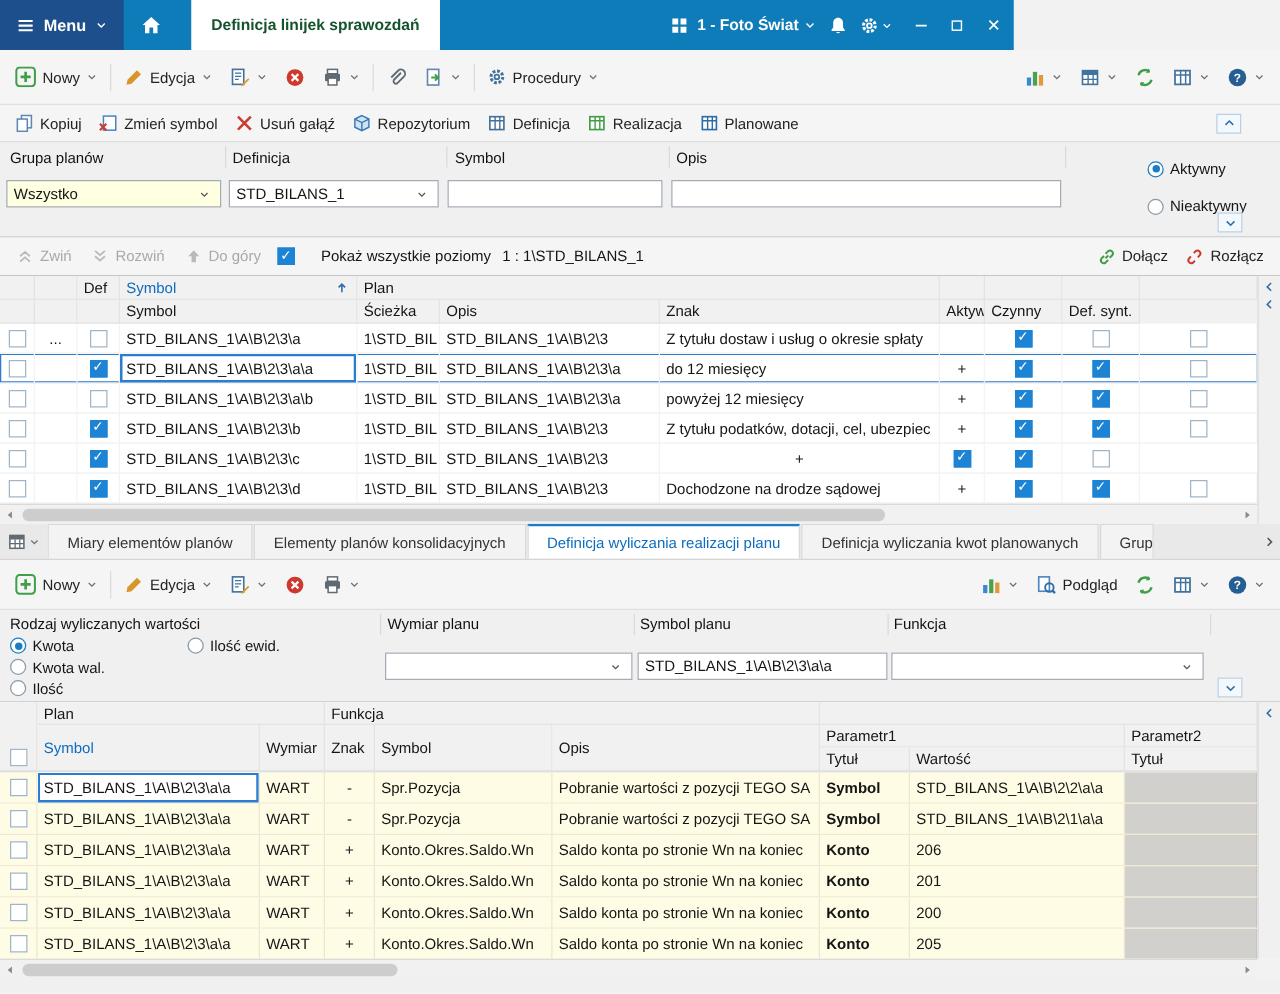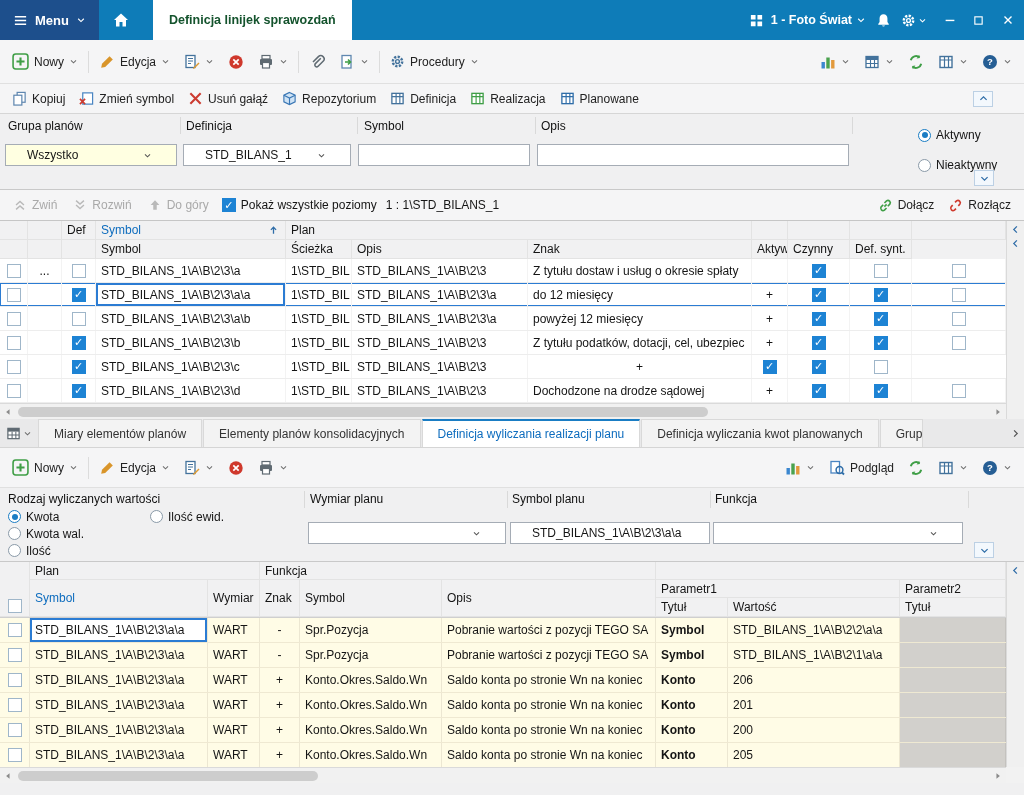--- a/index.html
+++ b/index.html
@@ -5,21 +5,21 @@
 *{box-sizing:border-box;margin:0;padding:0}
 html,body{width:1024px;height:795px}
 body{font-family:"Liberation Sans","DejaVu Sans",sans-serif;background:#fff}
 .app{position:relative;width:1024px;height:795px;overflow:hidden;background:#f2f2f2;font-size:12px;color:#151515}
 svg{display:block}
 .ic{flex:none}
 .row{display:flex;align-items:center}
 .c-green{color:#3f9e46}.c-red{color:#cf382c}.c-amber{color:#d9952a}.c-blue{color:#2f6da8}
 .c-gray{color:#5f6a72}.c-steel{color:#43729c}.c-dis{color:#b9b9b9}.c-dim{color:#6e6e6e}
 
-.titlebar{position:absolute;left:0;top:0;width:1024px;height:40px;background:#0e7cb8;display:flex;align-items:stretch;color:#fff}
+.titlebar{position:absolute;left:0;top:0;width:811px;height:40px;background:#0e7cb8;display:flex;align-items:stretch;color:#fff}
 .menu-btn{background:#1d4f8c;display:flex;align-items:center;gap:7px;padding:0 13px;font-size:13px;font-weight:700;cursor:pointer}
 .home-btn{width:44px;display:flex;align-items:center;justify-content:center;cursor:pointer}
 .doc-tab{background:#fff;color:#14532d;font-weight:700;font-size:12.5px;display:flex;align-items:center;padding:0 16px;margin-left:10px;max-width:210px;white-space:nowrap;overflow:hidden}
 .tb-right{margin-left:auto;display:flex;align-items:center;padding-right:2px}
 .company{font-weight:700;font-size:12.5px;margin:0 4px 0 7px;white-space:nowrap}
 .winbtn{width:29px;height:40px;display:flex;align-items:center;justify-content:center;cursor:pointer}
 
 .toolbar{position:absolute;left:0;width:1024px;background:#f5f5f6;border-bottom:1px solid #e0e0e0;display:flex;align-items:center;padding:0 5px}
 .t1{top:40px;height:44px}
 .t2{top:84px;height:30px;border-bottom:1px solid #d6d6d6}
@@ -28,21 +28,21 @@
 .tbtn.disabled{color:#a9a9a9}
 .sep{width:1px;height:22px;background:#dcdcdc;margin:0 3px}
 .tright{margin-left:auto;display:flex;align-items:center}
 .collbtn{width:20px;height:16px;border:1px solid #bcd0e4;background:#f3f8fd;display:flex;align-items:center;justify-content:center;color:#2f6da8;cursor:pointer}
 
 .filterp{position:absolute;left:0;width:1024px;background:#f0f0f1;border-bottom:1px solid #c9c9c9}
 .f1{top:114px;height:76px}
 .f2{top:488px;height:74px}
 .flabel{position:absolute;font-weight:400;color:#111;white-space:nowrap}
 .vsep{position:absolute;top:3px;height:17px;width:1px;background:#d9d9d9}
-.combo,.input{position:absolute;background:#fff;border:1px solid #a5acb5;height:22px;display:flex;align-items:center;padding:0 21px;overflow:hidden;white-space:nowrap;cursor:text}
+.combo,.input{position:absolute;background:#fff;border:1px solid #a5acb5;height:22px;display:flex;align-items:center;padding:0 5px;overflow:hidden;white-space:nowrap;cursor:text}
 .combo{cursor:pointer}
 .combo .carea{margin-left:auto;width:15px;height:100%;display:flex;align-items:center;justify-content:center;color:#555}
 .combo.yellow{background:#ffffe1}
 .radio{display:flex;align-items:center;gap:5px;cursor:pointer;white-space:nowrap}
 .rdot{width:13px;height:13px;border-radius:50%;border:1px solid #8a9aa8;background:#fff;position:relative;flex:none}
 .rdot.on{border-color:#1a7dc4}
 .rdot.on::after{content:"";position:absolute;inset:2.5px;border-radius:50%;background:#1a7dc4}
 .fradios{position:absolute;display:grid;grid-template-columns:142px auto;grid-auto-rows:17px;align-items:center}
 .fradios>:nth-child(4){grid-column:1;grid-row:3}
 
@@ -512,21 +512,21 @@
           <use href="#i-expand"></use>
         </svg>
     <span>Rozwiń</span>
   </div>
   <div class="tbtn disabled">
     <svg class="ic c-dis" width="14" height="14">
           <use href="#i-up"></use>
         </svg>
     <span>Do góry</span>
   </div>
-  <label class="row" style="gap:5px;margin-left:4px;cursor:pointer">
+  <label class="row" style="gap:21px;margin-left:4px;cursor:pointer">
     <span class="cb on"></span>
     <span>Pokaż wszystkie poziomy</span>
   </label>
   <span class="pathtxt">1 : 1\STD_BILANS_1</span>
   <div class="tright">
     <div class="tbtn">
       <svg class="ic c-green" width="15" height="15">
             <use href="#i-link"></use>
           </svg>
       <span>Dołącz</span>

